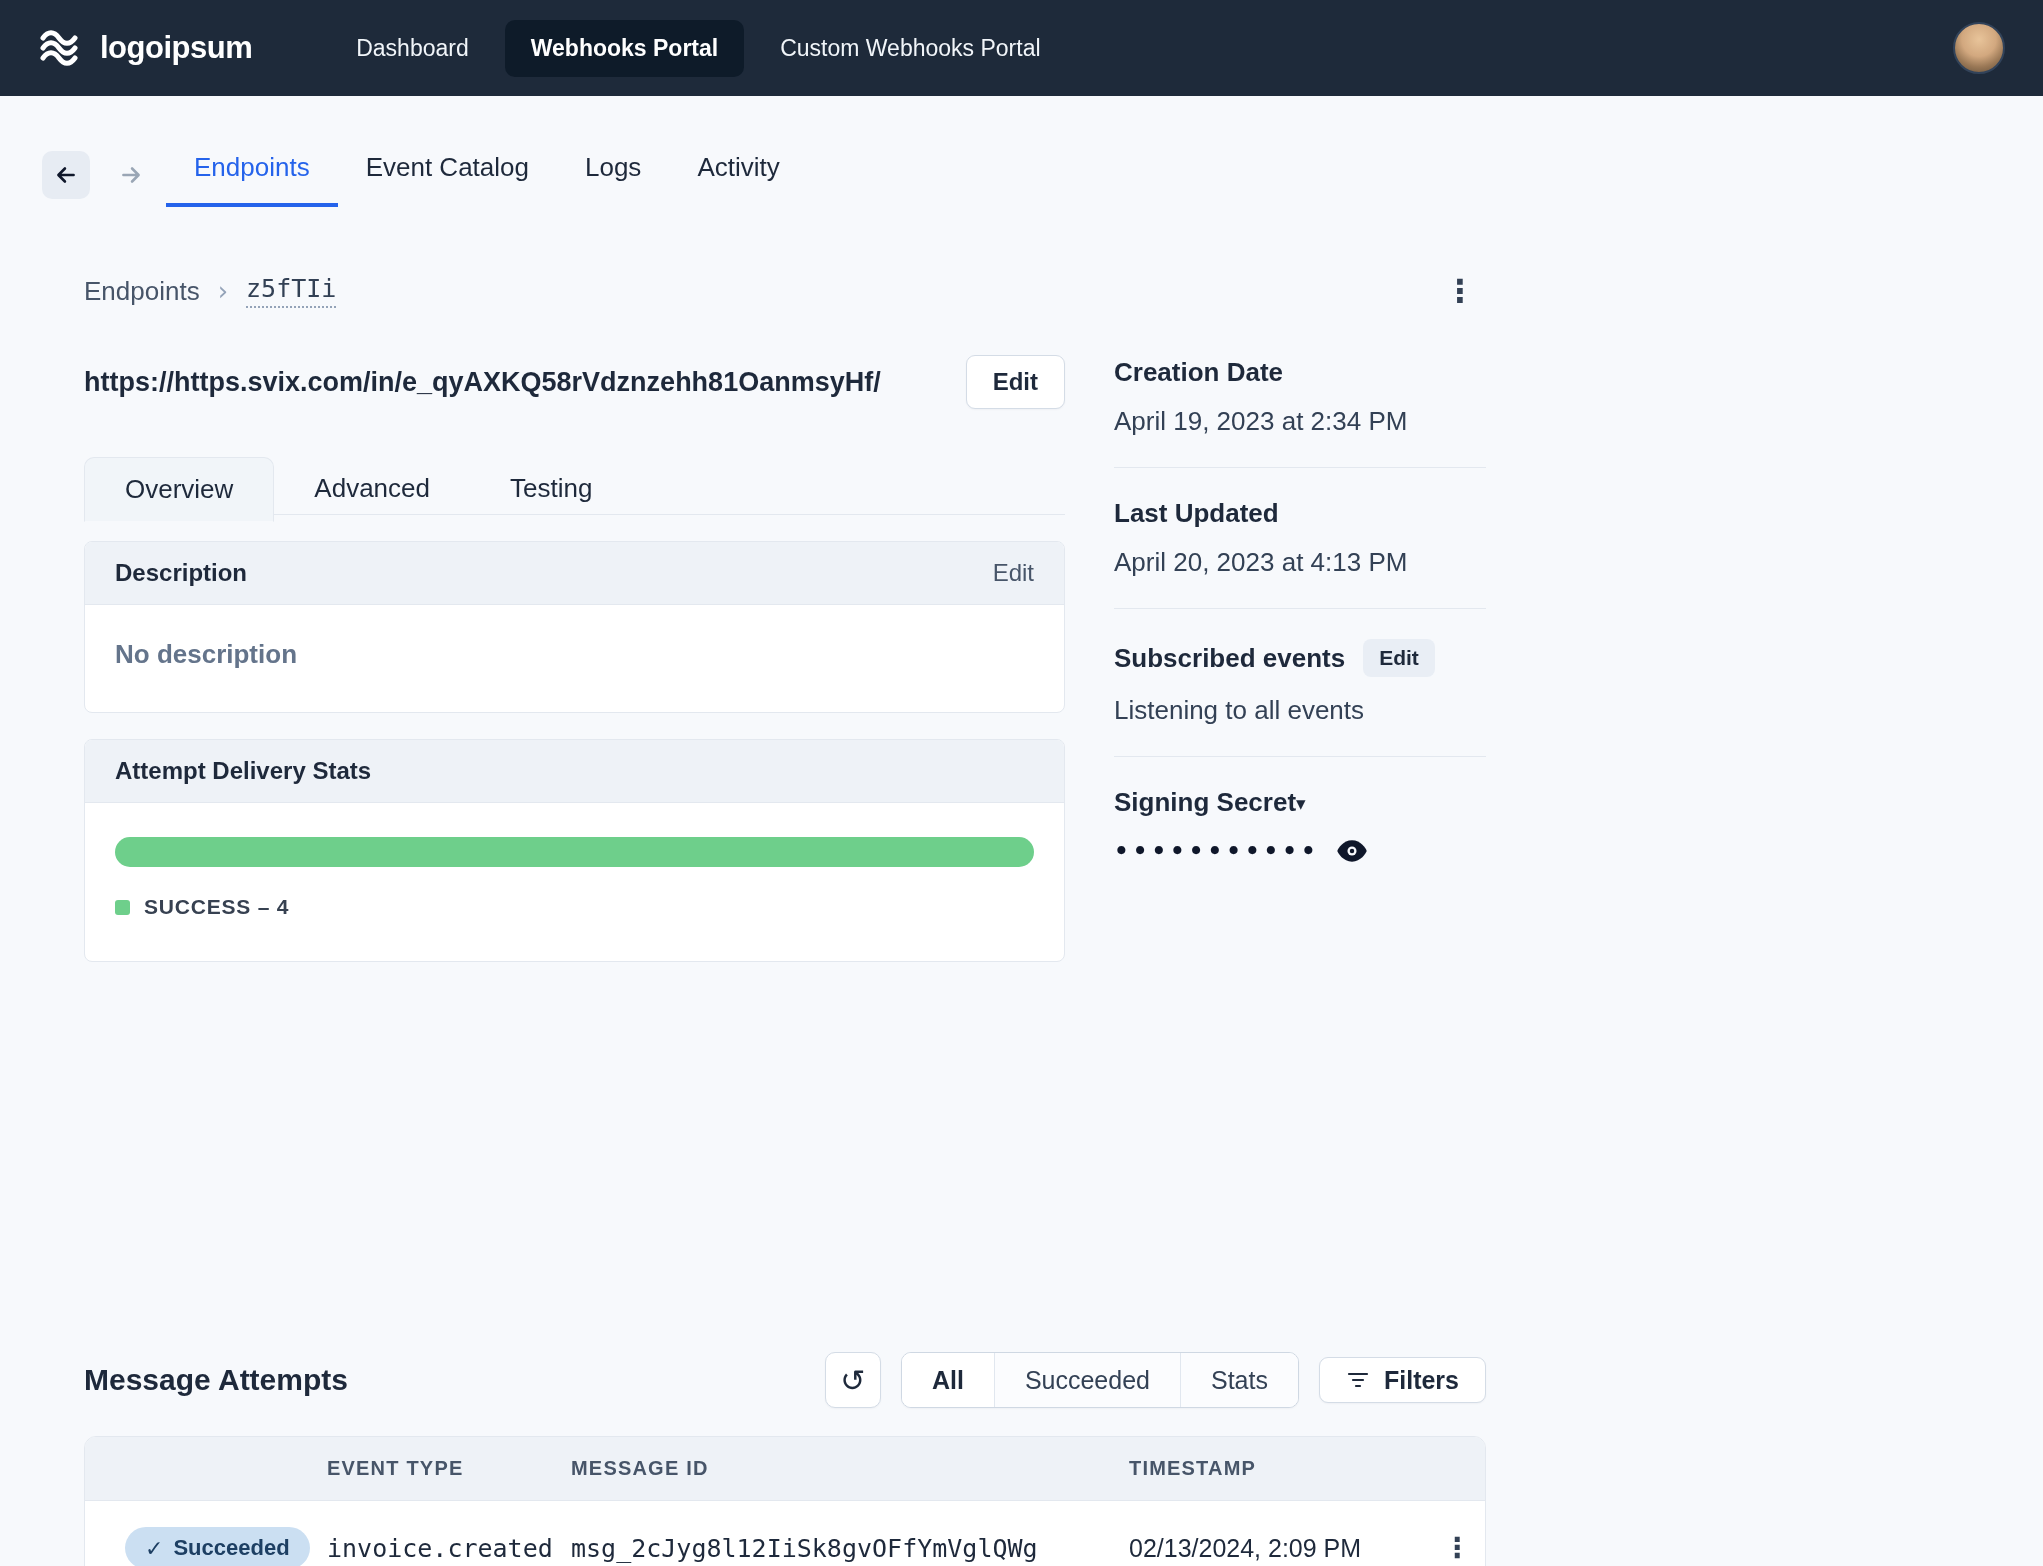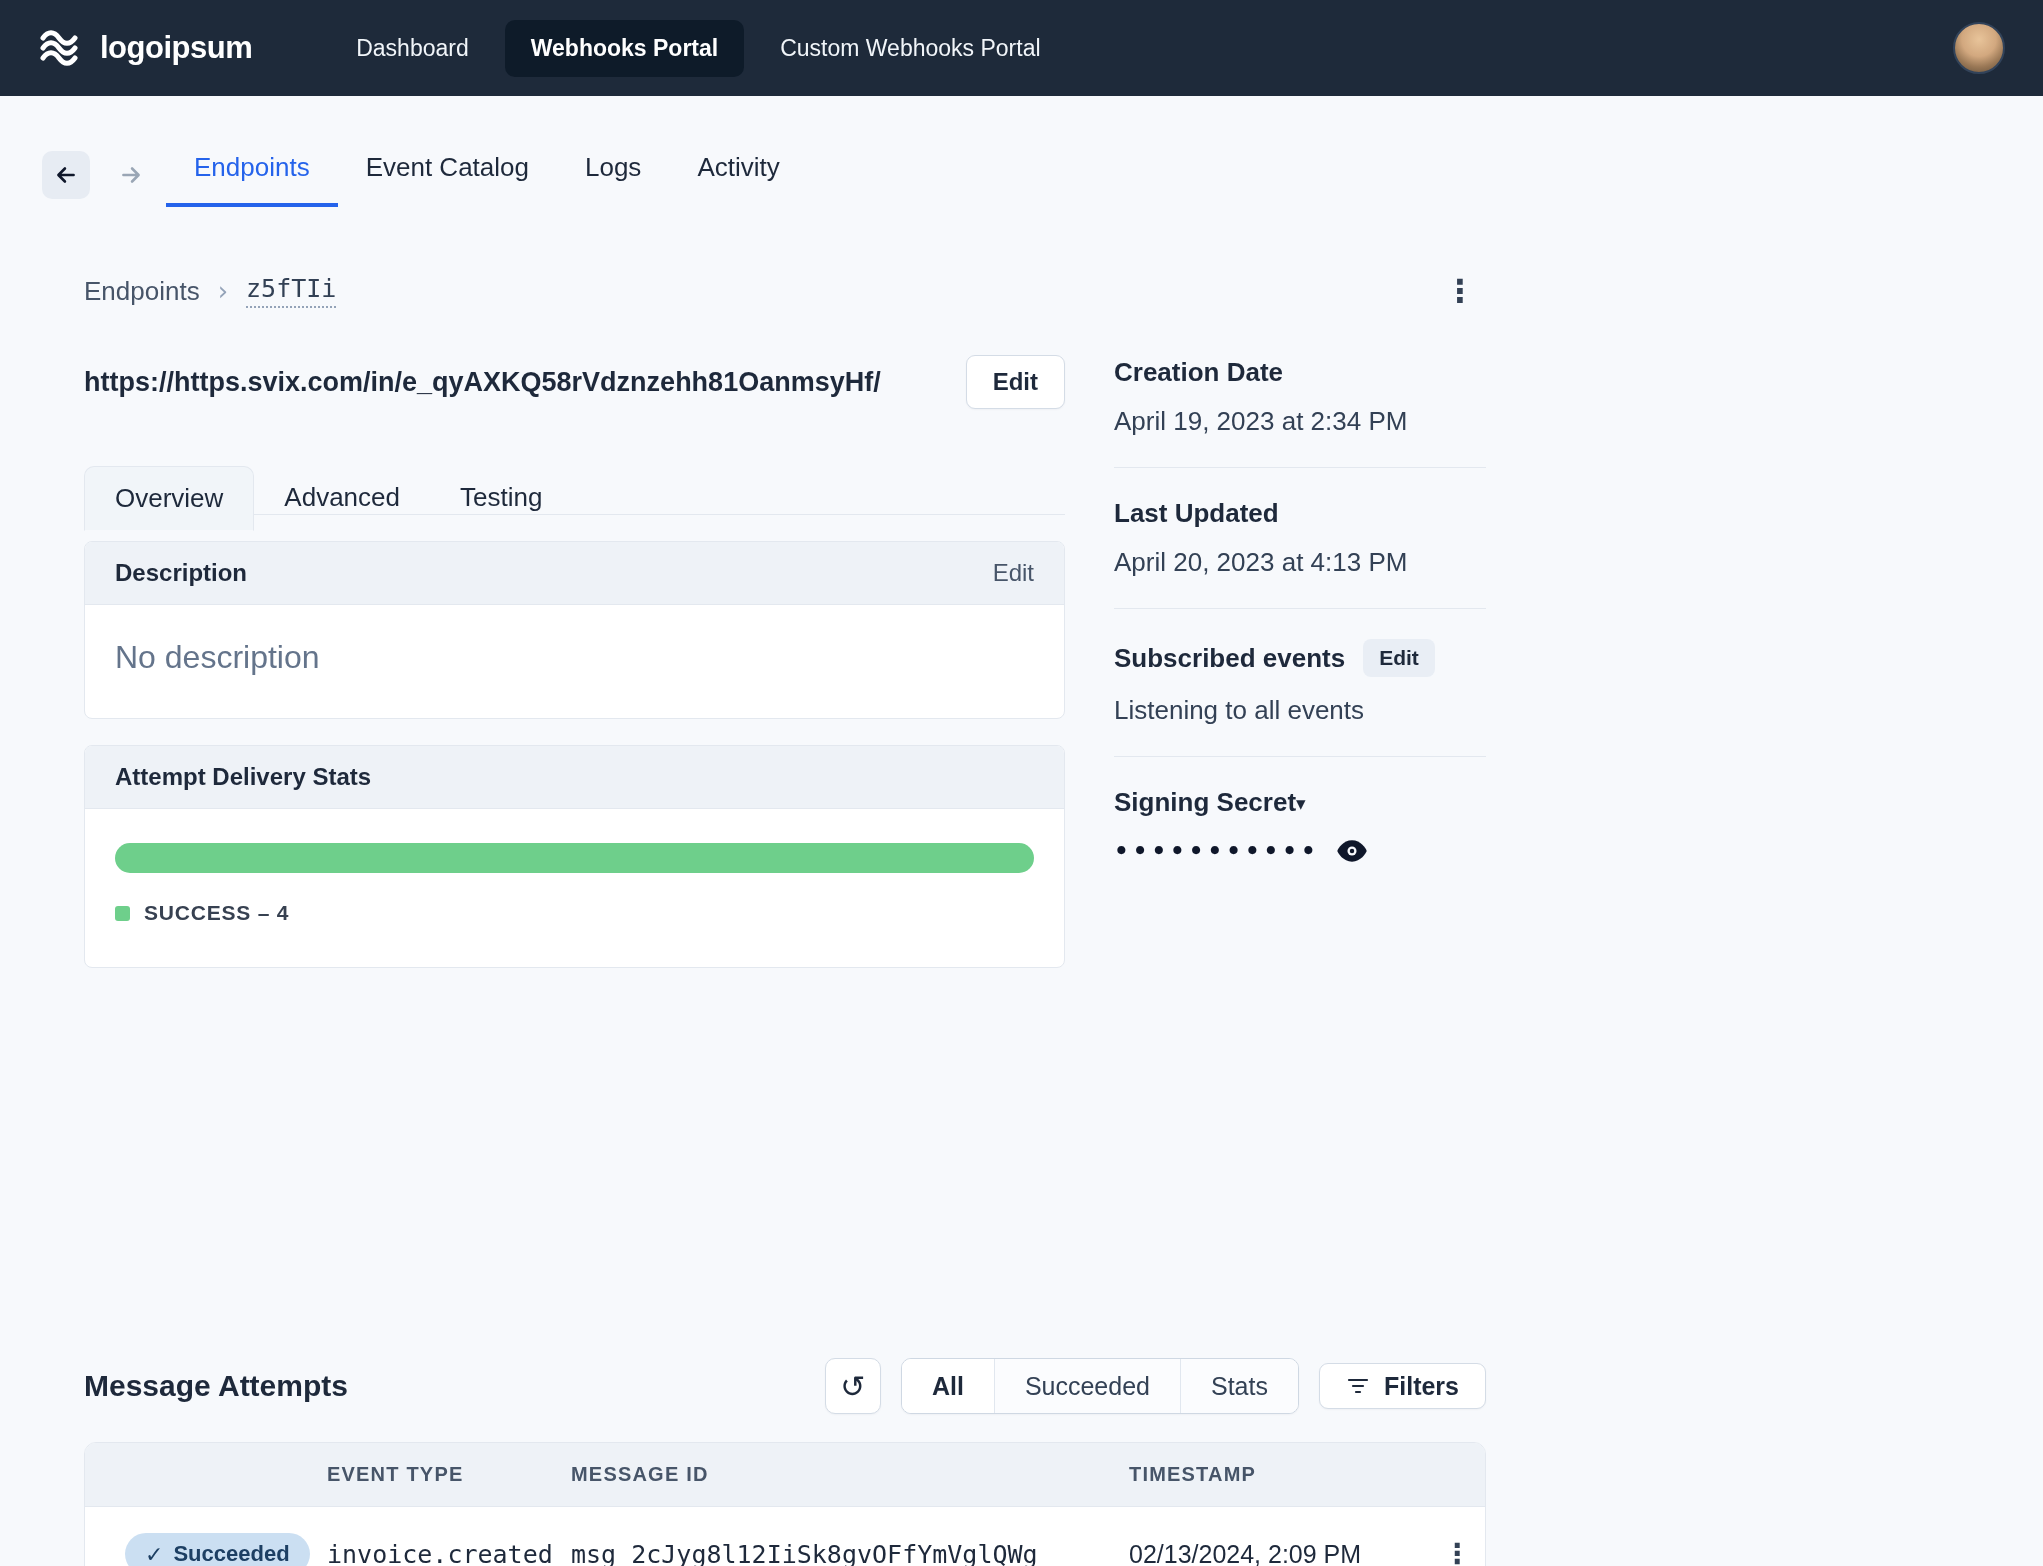--- a/index.html
+++ b/index.html
@@ -90,38 +90,38 @@
   .endpoint-url{font-size:27px;font-weight:700;color:var(--ink);word-break:break-all;}
   .btn{
     background:#fff;border:1px solid #d4dce6;border-radius:9px;cursor:pointer;
     font-family:"Liberation Sans", sans-serif;color:var(--ink);
     box-shadow:0 1px 2px rgba(16,24,40,.04);
   }
   .edit-url-btn{font-size:24px;font-weight:600;padding:12px 26px;margin-left:24px;flex:0 0 auto;}
 
   
   .detail-tabs{margin-top:40px;display:flex;border-bottom:1px solid var(--border);}
-  .dtab{font-size:26px;color:var(--ink);padding:16px 30px;cursor:pointer;position:relative;top:17px;}
+  .dtab{font-size:26px;color:var(--ink);padding:16px 40px;cursor:pointer;position:relative;top:8px;}
   .dtab.active{
     background:#f1f5f9;border:1px solid var(--border);border-bottom:1px solid var(--page-bg);
     border-radius:10px 10px 0 0;
   }
 
   
   .card{
     margin-top:26px;background:#fff;border:1px solid var(--border);border-radius:8px;overflow:hidden;
   }
   .card-head{
     background:var(--card-head);border-bottom:1px solid var(--border);
     padding:17px 30px;display:flex;align-items:center;justify-content:space-between;
   }
   .card-title{font-size:24px;font-weight:700;color:var(--ink);}
   .card-edit{font-size:24px;color:var(--muted2);cursor:pointer;background:none;border:none;font-family:"Liberation Sans",sans-serif;}
   .card-body{padding:34px 30px 42px 30px;}
-  .no-desc{font-size:32px;color:var(--muted);}
+  .no-desc{font-size:26px;color:var(--muted);font-weight:bold;}
 
   .success-bar{height:30px;border-radius:15px;background:var(--success);width:100%;}
   .legend{margin-top:28px;display:flex;align-items:center;gap:14px;}
   .legend-swatch{width:15px;height:15px;border-radius:3px;background:var(--success);flex:0 0 auto;}
   .legend-label{font-size:21px;font-weight:600;letter-spacing:.8px;color:#374151;}
 
   
   .side-label{font-size:26px;font-weight:600;color:var(--ink);}
   .side-value{margin-top:18px;font-size:26px;color:#334155;}
   .side-divider{border:none;border-top:1px solid var(--border);margin:30px 0;}

